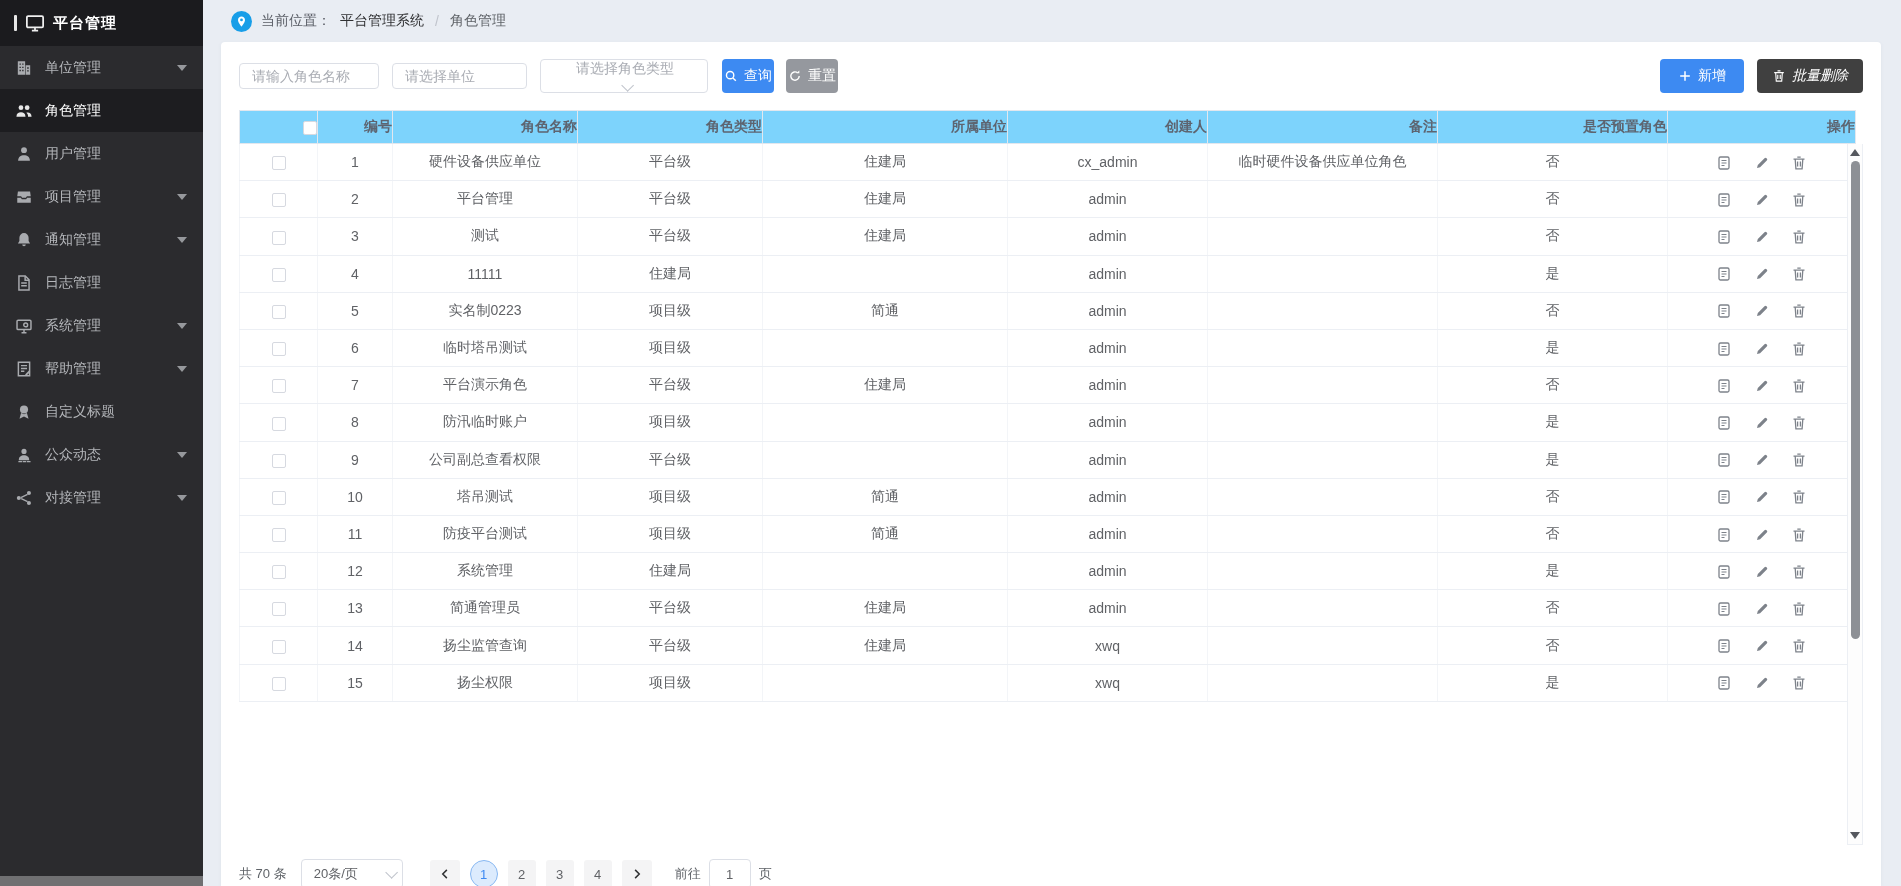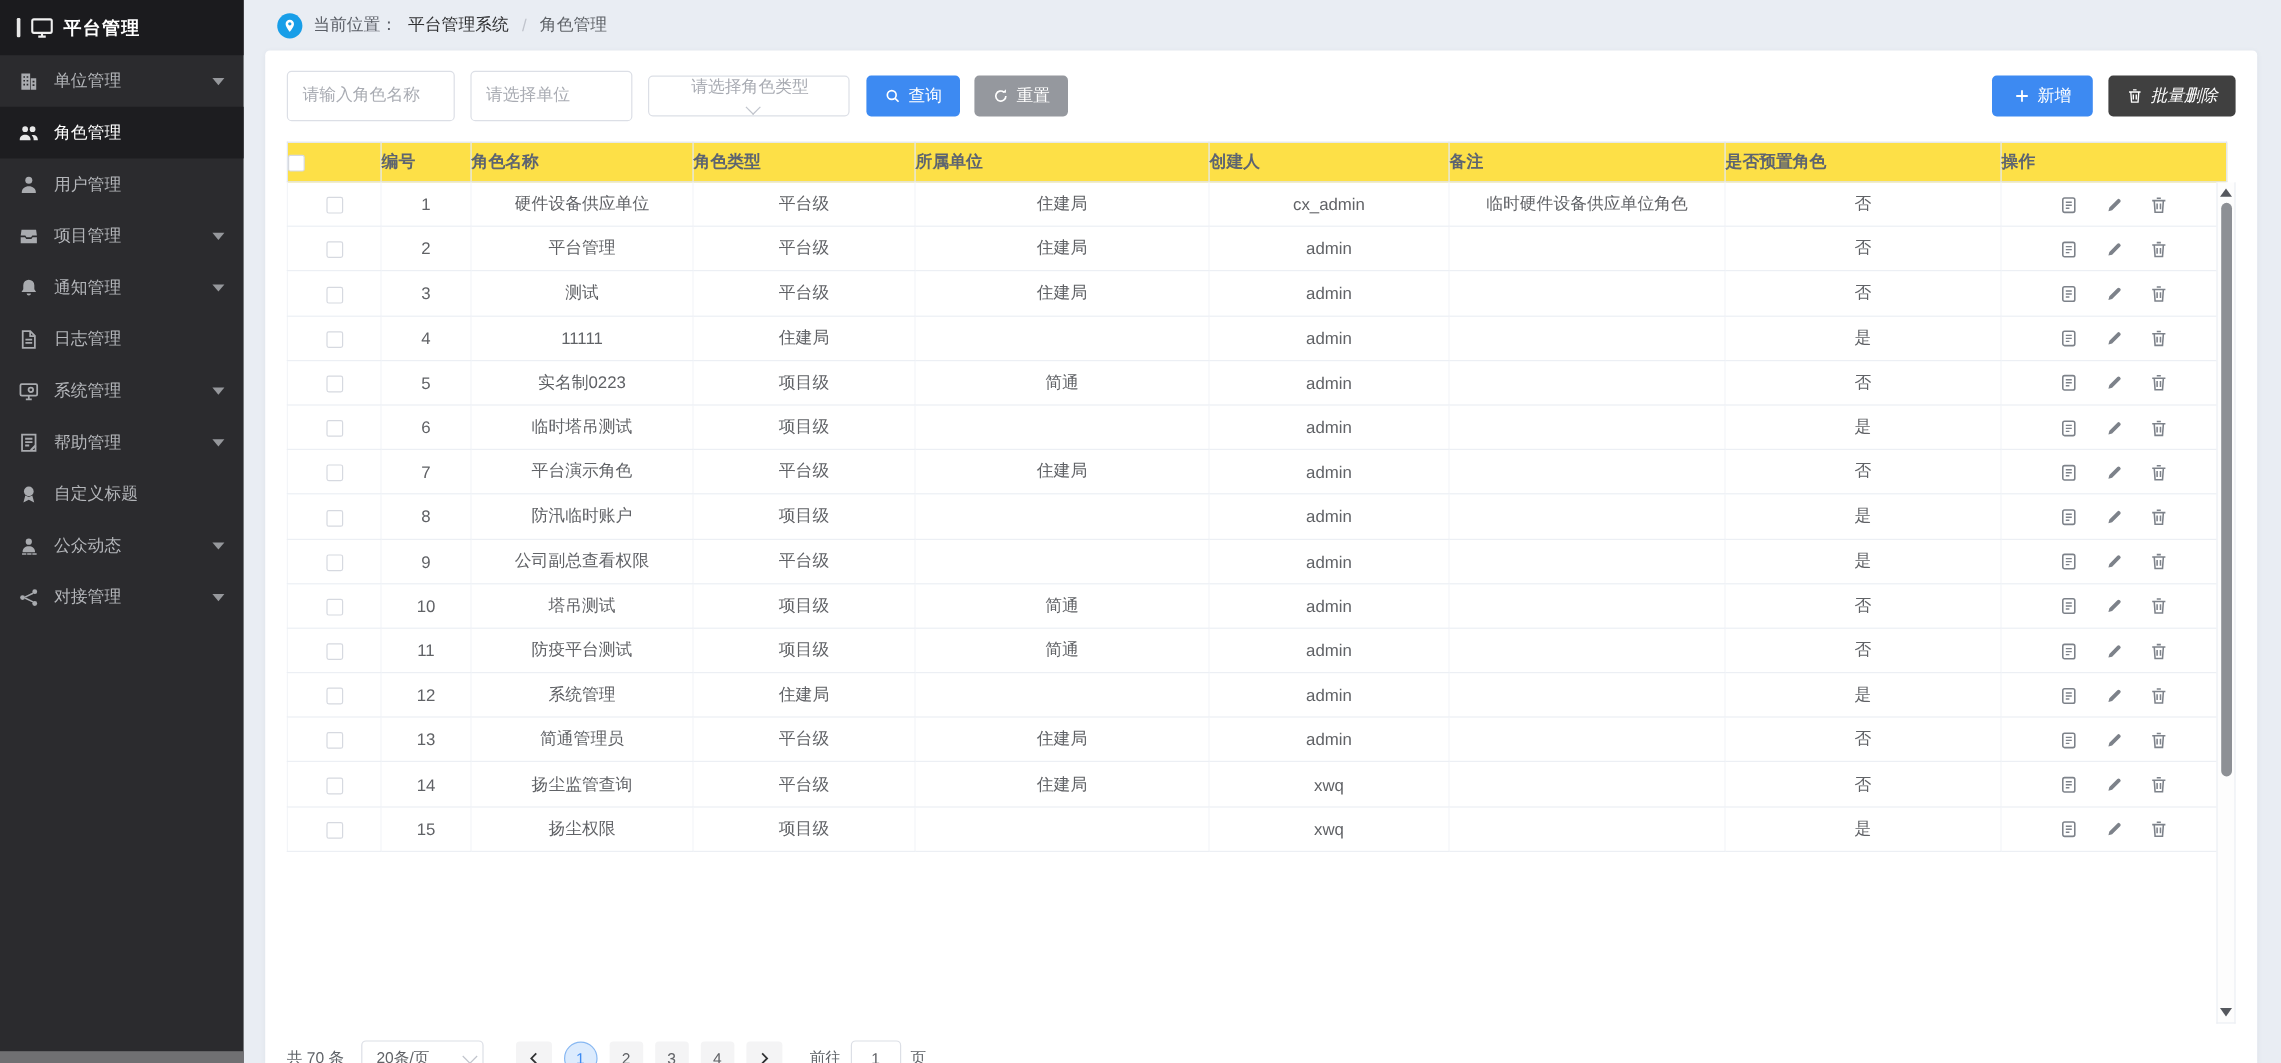--- a/index.html
+++ b/index.html
@@ -31,39 +31,39 @@
   .loc-icon svg { width:13px; height:13px; }
   .crumb-prefix { color:#5a5e66; }
   .crumb-root { color:#303133; font-weight:normal; }
   .crumb-sep { color:#c0c4cc; margin:0 2px; }
   .crumb-cur { color:#5f6368; }
 
   .panel { flex:1; margin:0 20px 0 18px; background:#fff; border-radius:4px 4px 0 0; padding:17px 18px 0 18px; display:flex; flex-direction:column; box-shadow:0 1px 4px rgba(60,80,120,.06); min-height:0; }
 
   
   .filter-bar { display:flex; align-items:center; flex-shrink:0; }
-  .f-input { height:42px; border:1px solid #dcdfe6; border-radius:4px; padding:0 12px; font-size:14px; color:#7f1d1d; outline:none; font-family:Liberation Serif, serif; background:#fff; }
+  .f-input { height:26px; border:1px solid #dcdfe6; border-radius:4px; padding:0 12px; font-size:14px; color:#7f1d1d; outline:none; font-family:Liberation Sans, sans-serif; background:#fff; }
   .f-input::placeholder { color:#a9acb3; }
   .f-input.w1 { width:140px; margin-right:13px; }
   .f-input.w2 { width:135px; margin-right:13px; }
   .f-select { width:168px; height:34px; border:1px solid #dcdfe6; border-radius:4px; padding:0 10px 0 12px; display:flex; align-items:center; color:#a9acb3; cursor:pointer; margin-right:14px; background:#fff;flex-direction:column; }
   .f-select .sel-text { flex:1; }
   .sel-chev { width:9px; height:9px; border-right:1.5px solid #c0c4cc; border-bottom:1.5px solid #c0c4cc; transform:rotate(45deg) translateY(-3px); flex-shrink:0; }
-  .btn { height:34px; border:none; border-radius:4px; color:#fff; font-size:14px; font-family:inherit; display:inline-flex; align-items:center; justify-content:center; gap:6px; cursor:pointer; padding:0 15px; }
+  .btn { height:34px; border:none; border-radius:4px; color:#fff; font-size:14px; font-family:inherit; display:inline-flex; align-items:center; justify-content:center; gap:6px; cursor:pointer; padding:0 2px; }
   .btn svg { width:14px; height:14px; }
   .btn-primary { background:#3d8af2; }
   .btn-reset { background:#95989e; margin-left:12px; }
   .spacer { flex:1; }
   .btn-add { background:#3d8af2; margin-right:13px; padding:0 18px; }
   .btn-danger { background:#404040; padding:0 15px;font-style:italic; }
 
   
   .table-area { position:relative; margin-top:17px; height:735px; flex-shrink:0; }
   table { width:calc(100% - 17px); border-collapse:collapse; table-layout:fixed; }
-  thead th { background:#fde047; color:#5d6470; font-weight:bold; font-size:14px; height:33px; border:1px solid #e2e7ee; border-left:none; text-align:left; }
+  thead th { background:#7dd3fc; color:#5d6470; font-weight:bold; font-size:14px; height:33px; border:1px solid #e2e7ee; border-left:none; text-align:right; }
   thead th:first-child { border-left:1px solid #e2e7ee; }
   tbody td { height:37.2px; text-align:center; font-size:14px; color:#606266; border-bottom:1px solid #eceff4; border-right:1px solid #f3f5f8; overflow:hidden; white-space:nowrap; text-overflow:ellipsis; }
   tbody td:first-child { border-left:1px solid #f3f5f8; }
   .cb { display:inline-block; width:14px; height:14px; border:1px solid #d6d9e0; border-radius:2px; background:#fff; vertical-align:middle; cursor:pointer; }
   .actions .act { display:inline-block; width:16px; height:16px; color:#7d828a; margin:0 9px; cursor:pointer; vertical-align:middle; }
   .actions .act svg { width:100%; height:100%; display:block; }
 
   
   .vscroll { position:absolute; top:34px; right:0; bottom:0; width:16px; background:#fdfdfd; border:1px solid #eceff4; border-top:none; display:flex; flex-direction:column; align-items:center; }
   .vs-arrow { width:0; height:0; border-left:5px solid transparent; border-right:5px solid transparent; margin:5px 0; cursor:pointer; }

